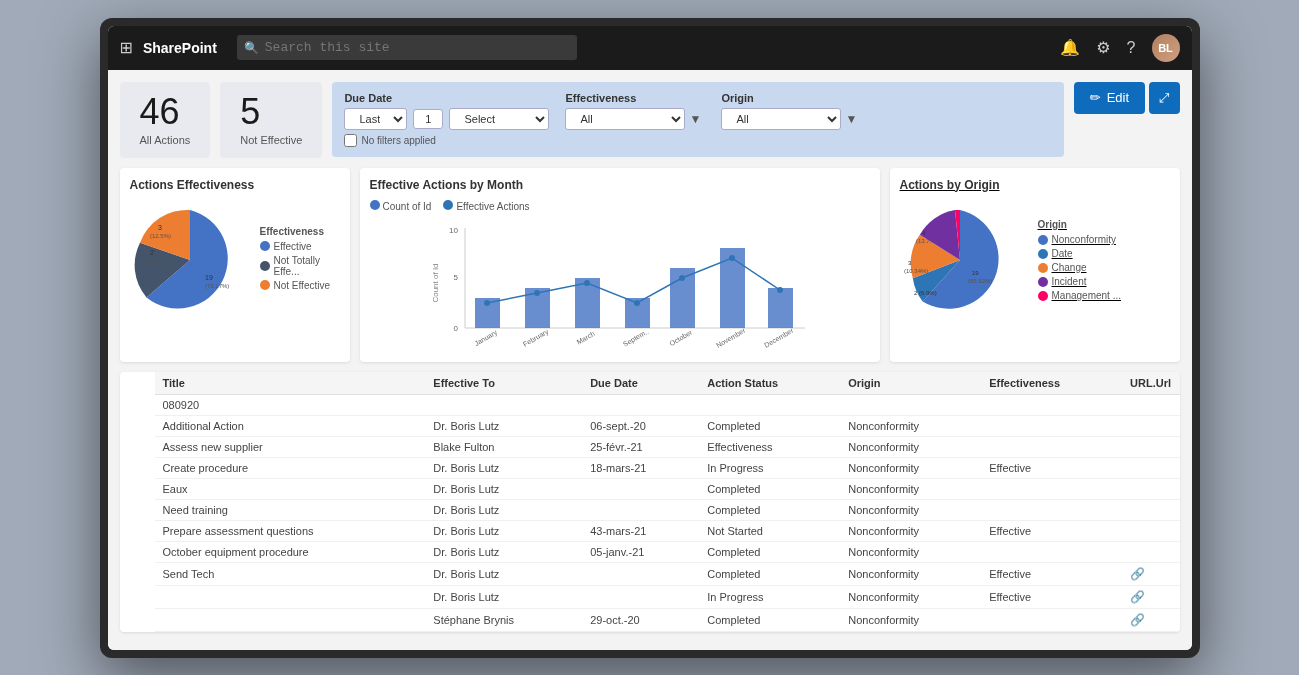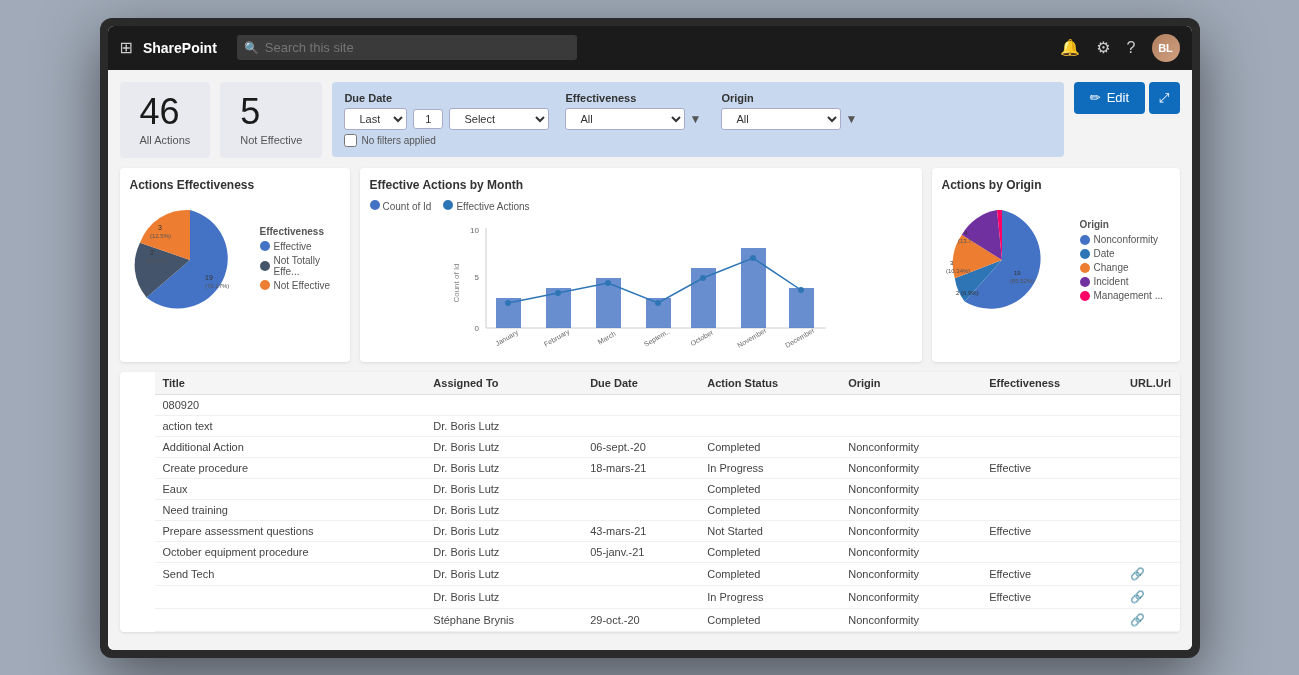--- a/index.html
+++ b/index.html
@@ -63,20 +63,21 @@
     }
     .nav-search input {
       width: 100%;
       background: #3a3a3a;
       border: none;
       border-radius: 3px;
       color: #ccc;
       padding: 5px 10px 5px 28px;
       font-size: 13px;
       outline: none;
+      font-family: Liberation Mono, monospace;
     }
     .nav-search .search-icon {
       position: absolute;
       left: 8px;
       top: 50%;
       transform: translateY(-50%);
       color: #999;
       font-size: 12px;
     }
     .nav-spacer { flex: 1; }
@@ -277,22 +278,23 @@
     .legend-line-dot {
       width: 10px;
       height: 10px;
       border-radius: 50%;
       display: inline-block;
       margin-right: 3px;
     }
 
     
     .origin-card {
-      width: 248px;
+      width: 290px;
       flex-shrink: 0;
+      text-decoration: underline;
     }
 
     .origin-container {
       display: flex;
       align-items: center;
       gap: 8px;
     }
 
     
     .table-card {
@@ -559,52 +561,52 @@
             </div>
           </div>
         </div>
       </div>
 
       <div class="table-card">
         <table class="data-table">
           <thead>
             <tr>
               <th>Title</th>
-              <th>Assigned To</th>
+              <th>Effective To</th>
               <th>Due Date</th>
               <th>Action Status</th>
               <th>Origin</th>
               <th>Effectiveness</th>
               <th>URL.Url</th>
             </tr>
           </thead>
           <tbody id="table-body">
           <tr>
                 <td>080920</td>
                 <td></td>
                 <td></td>
                 <td></td>
                 <td></td>
                 <td></td>
                 <td></td>
               </tr>
               <tr>
-                <td>action text</td>
-                <td>Dr. Boris Lutz</td>
-                <td></td>
-                <td></td>
-                <td></td>
-                <td></td>
-                <td></td>
-              </tr>
-              <tr>
                 <td>Additional Action</td>
                 <td>Dr. Boris Lutz</td>
                 <td>06-sept.-20</td>
                 <td>Completed</td>
+                <td>Nonconformity</td>
+                <td></td>
+                <td></td>
+              </tr>
+              <tr>
+                <td>Assess new supplier</td>
+                <td>Blake Fulton</td>
+                <td>25-févr.-21</td>
+                <td>Effectiveness</td>
                 <td>Nonconformity</td>
                 <td></td>
                 <td></td>
               </tr>
               <tr>
                 <td>Create procedure</td>
                 <td>Dr. Boris Lutz</td>
                 <td>18-mars-21</td>
                 <td>In Progress</td>
                 <td>Nonconformity</td>

